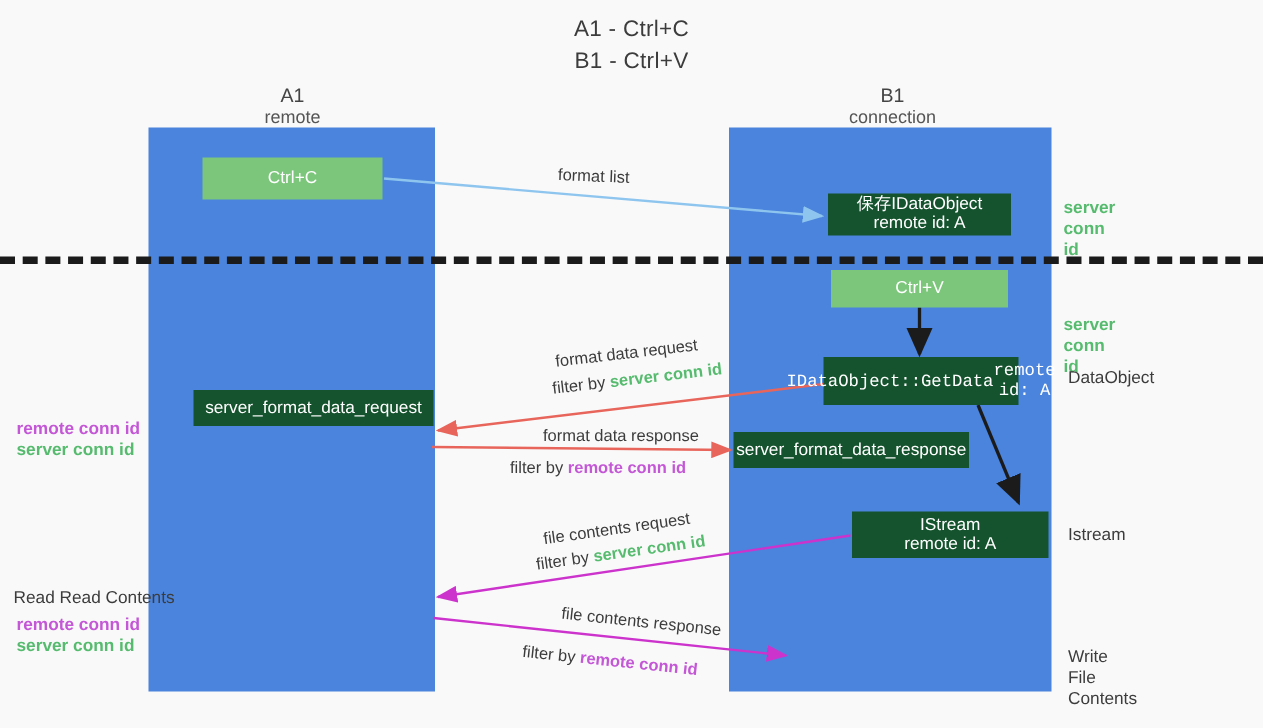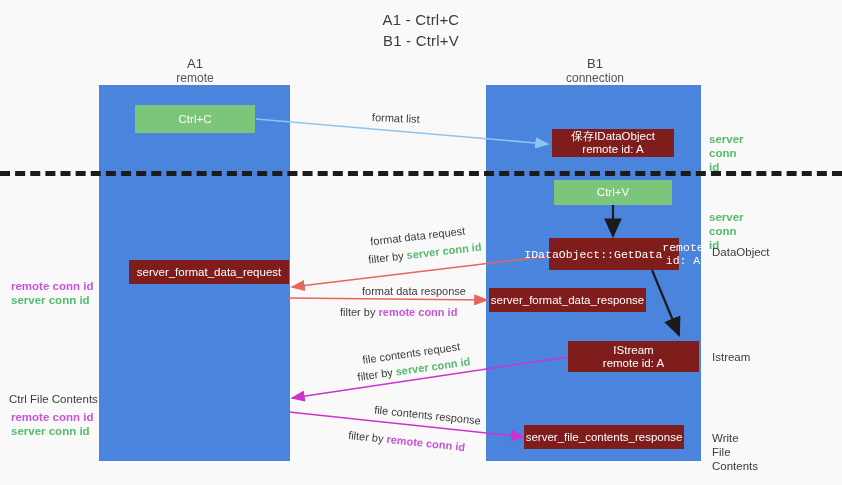--- a/index.html
+++ b/index.html
@@ -25,21 +25,21 @@
 
   .panel{position:absolute;background:#4a84dd;}
 
   .node{
     position:absolute;box-sizing:border-box;
     display:flex;align-items:center;justify-content:center;
     text-align:center;color:#ffffff;font-size:11.5px;line-height:13px;
     padding:2px 19px;
   }
   .node.green{background:#7cc67c;}
-  .node.orange{background:#7f1d1d;}
+  .node.orange{background:#14532d;}
 
   .side-label{position:absolute;font-size:11.5px;color:#3c3c3c;line-height:14px;}
   .side-label.bold{font-weight:bold;}
   .green-t{color:#56bb6e;font-weight:bold;}
   .purple-t{color:#c457d6;font-weight:bold;}
 
   .edge-label{position:absolute;font-size:11px;color:#3c3c3c;white-space:nowrap;line-height:14px;}
 
   .dashline{position:absolute;left:0;top:171px;width:842px;height:0;
      border-top:5px dashed #1b1b1b;}
@@ -122,38 +122,35 @@
 
   <div class="node orange" style="left:489px;top:288px;width:157px;height:24px;">
     <span>server_format_data_response</span>
   </div>
 
   <div class="node orange" style="left:568px;top:341px;width:131px;height:31px;flex-direction:column;">
     <span>IStream</span>
     <span>remote id: A</span>
   </div>
 
-  <div class="node orange" style="left:524px;top:425px;width:160px;height:24px;">
-    <span>server_file_contents_response</span>
-  </div>
 
   <div class="side-label bold green-t" style="left:709px;top:132px;">server conn id</div>
 
   <div class="side-label bold green-t" style="left:709px;top:210px;">server conn id</div>
 
   <div class="side-label" style="left:712px;top:245px;">DataObject</div>
 
   <div class="side-label" style="left:712px;top:350px;">Istream</div>
 
   <div class="side-label" style="left:712px;top:431px;">Write File Contents</div>
 
   <div class="side-label bold purple-t" style="left:11px;top:279px;">remote conn id</div>
   <div class="side-label bold green-t" style="left:11px;top:293px;">server conn id</div>
 
-  <div class="side-label" style="left:9px;top:392px;">Ctrl File Contents</div>
+  <div class="side-label" style="left:9px;top:392px;">Read Read Contents</div>
   <div class="side-label bold purple-t" style="left:11px;top:410px;">remote conn id</div>
   <div class="side-label bold green-t" style="left:11px;top:424px;">server conn id</div>
 
   <div class="edge-label" style="left:372px;top:111px;transform:rotate(2.2deg);">format list</div>
 
   <div class="edge-label" style="left:370px;top:229px;transform:rotate(-6.6deg);">format data request</div>
   <div class="edge-label" style="left:368px;top:246px;transform:rotate(-6.6deg);">
     <span>filter by</span>
     <span class="green-t">server conn id</span>
   </div>

